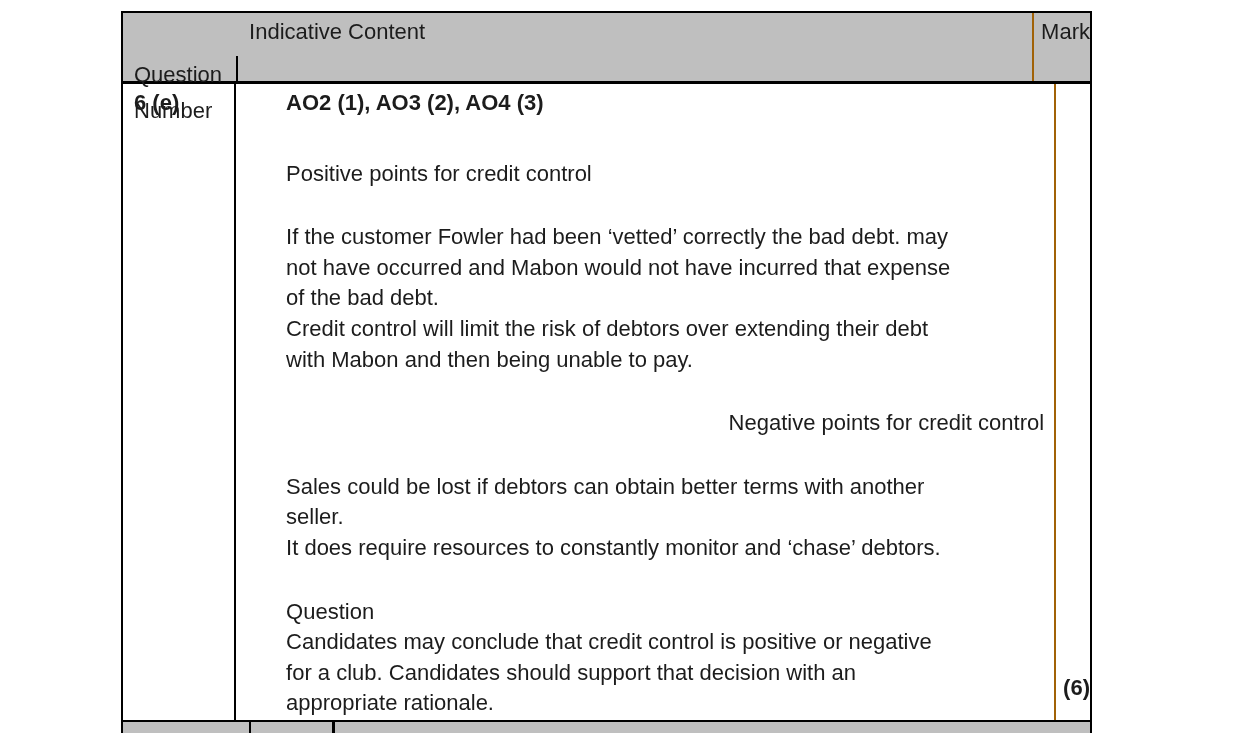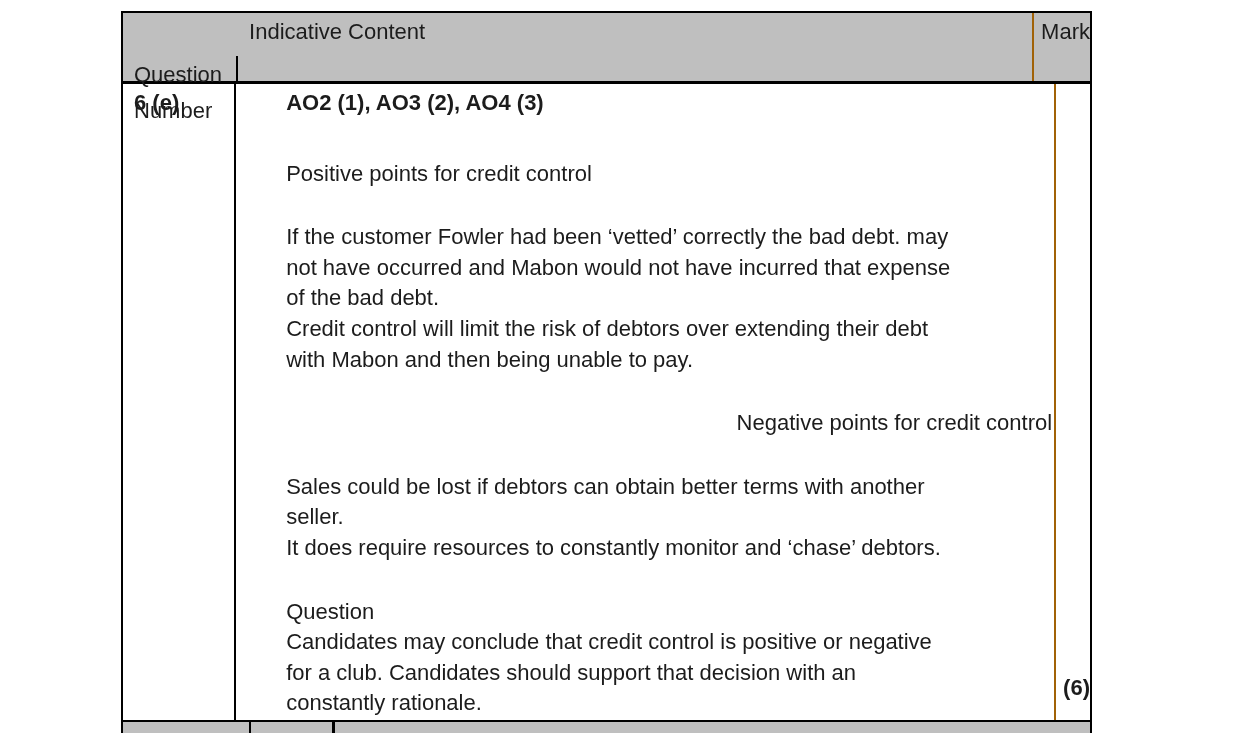--- a/index.html
+++ b/index.html
@@ -45,21 +45,21 @@
   .hc { padding-left: 11px; }
   .hm { padding-left: 7px; }
   .body-row { height: 636px; background: #ffffff; }
   .qnum {
     font-weight: bold;
     font-size: 22px;
     padding: 4px 0 0 11px;
     line-height: 30.6px;
   }
   .content {
-    padding: 4px 2px 0 12px;
+    padding: 4px 10px 0 12px;
     overflow: hidden;
     margin-left: 38px;
   }
   .content .line {
     font-size: 22px;
     line-height: 30.6px;
     white-space: nowrap;
   }
   .content .bold { font-weight: bold; }
   .mark-cell {
@@ -122,21 +122,21 @@
           </div>
           <div style="margin-bottom: 33px;">
             <div class="line">It does require resources to constantly monitor and ‘chase’ debtors.</div>
           </div>
           <div>
             <div class="line">Question</div>
           </div>
           <div>
             <div class="line">Candidates may conclude that credit control is positive or negative</div>
             <div class="line">for a club. Candidates should support that decision with an</div>
-            <div class="line">constantly rationale.</div>
+            <div class="line">appropriate rationale.</div>
           </div>
         </div>
       <div class="cell col-m mark-cell">
         <span>(6)</span>
       </div>
     </div>
 
     <div class="row partial-row">
       <div class="pcell p1"></div>
       <div class="pcell p2"></div>

